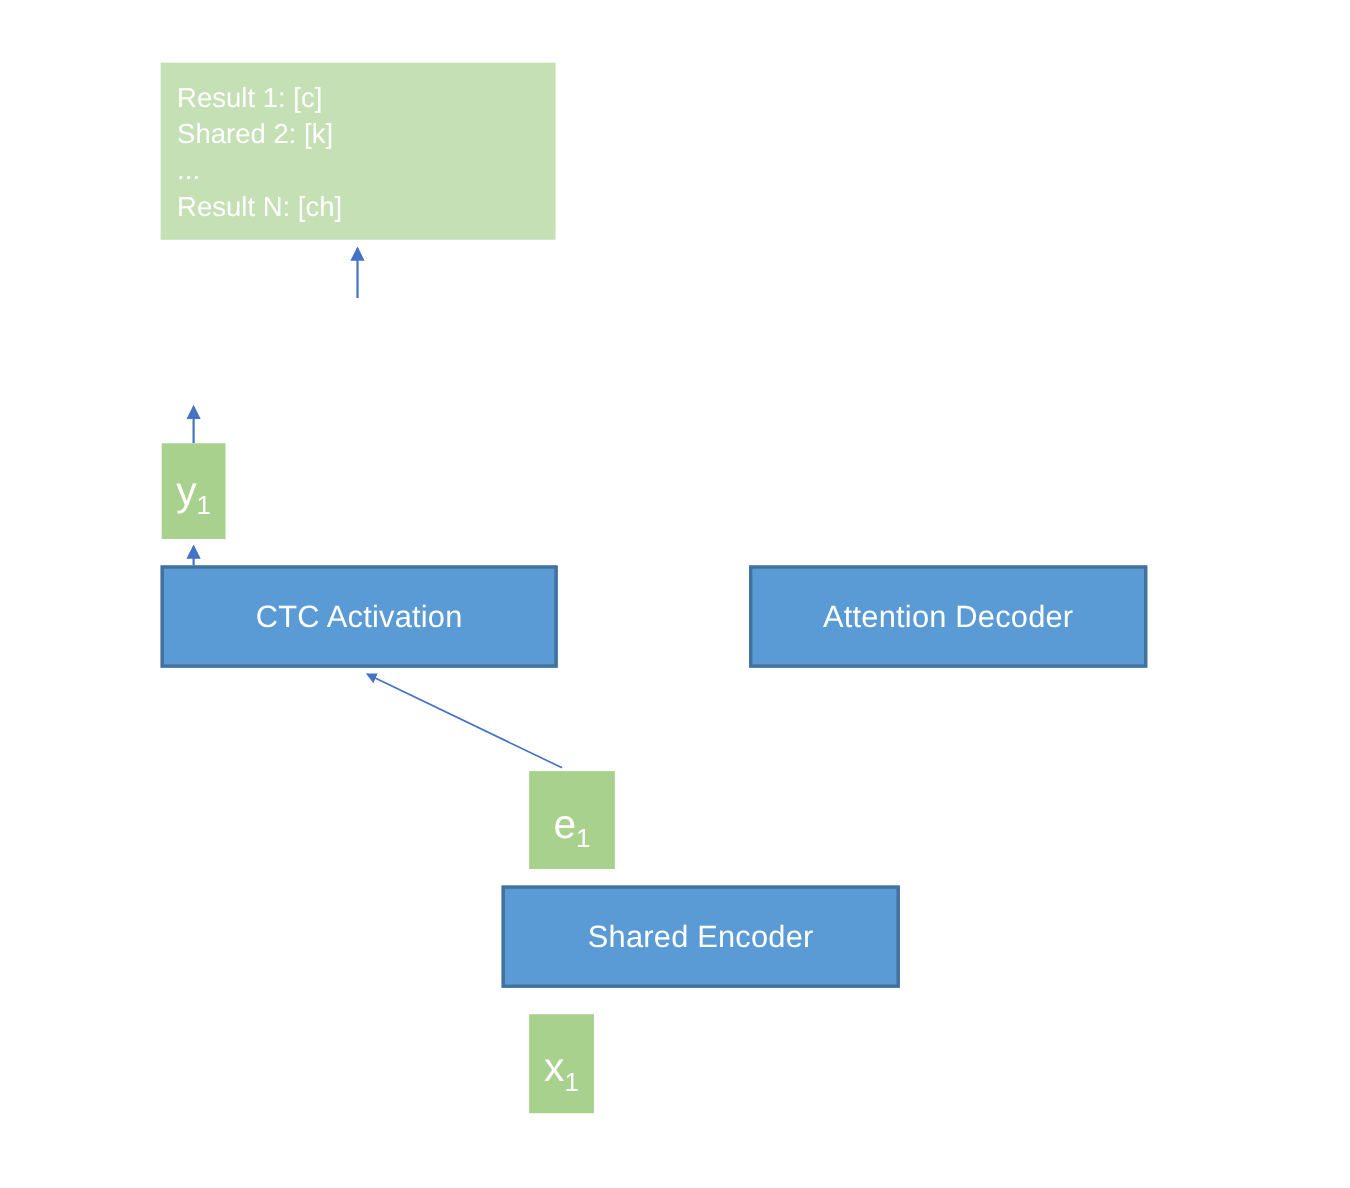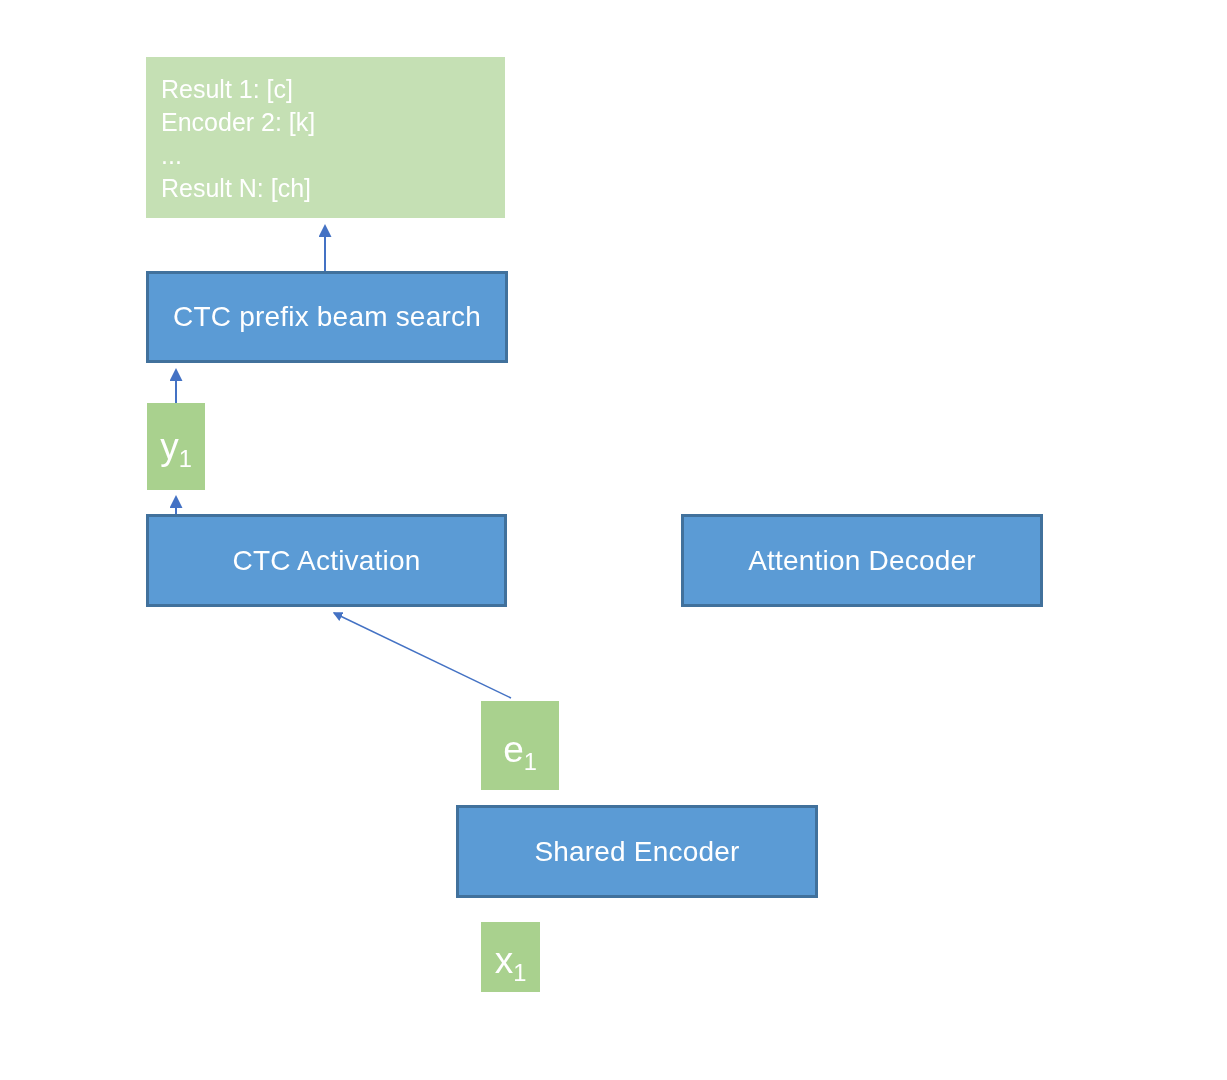--- a/index.html
+++ b/index.html
@@ -49,21 +49,21 @@
   }
   .results-box .line { white-space: pre; }
   sub { font-size: 0.64em; line-height: 0; }
 
   .ctc-prefix   { left: 146px; top: 271px; width: 362px; height: 92px; }
   .y1-box       { left: 147px; top: 403px; width: 58px;  height: 87px; }
   .ctc-act      { left: 146px; top: 514px; width: 361px; height: 93px; }
   .att-decoder  { left: 681px; top: 514px; width: 362px; height: 93px; }
   .e1-box       { left: 481px; top: 701px; width: 78px;  height: 89px; padding-top: 8px; }
   .shared-enc   { left: 456px; top: 805px; width: 362px; height: 93px; }
-  .x1-box       { left: 481px; top: 922px; width: 59px;  height: 70px; padding-top: 8px; text-align: center; }
+  .x1-box       { left: 481px; top: 922px; width: 59px;  height: 90px; padding-top: 8px; text-align: center; }
 
   svg.arrows {
     position: absolute;
     left: 0; top: 0;
     width: 1227px; height: 1080px;
     pointer-events: none;
   }
   svg.arrows line { stroke: var(--arrow-blue, #4472C4); }
   svg.arrows marker path { fill: var(--arrow-blue, #4472C4); }
 </style>
@@ -79,28 +79,25 @@
       </marker>
     </defs>
     <line x1="325" y1="271" x2="325" y2="226" stroke-width="2" marker-end="url(#ah)"></line>
     <line x1="176" y1="403" x2="176" y2="370" stroke-width="2" marker-end="url(#ah)"></line>
     <line x1="176" y1="514" x2="176" y2="497" stroke-width="2" marker-end="url(#ah)"></line>
     <line x1="511" y1="698" x2="334" y2="613" stroke-width="1.5" marker-end="url(#ah)"></line>
   </svg>
 
   <div class="node green-box light results-box">
     <div class="line">Result 1: [c]</div>
-    <div class="line">Encoder 2: [k]</div>
+    <div class="line">Shared 2: [k]</div>
     <div class="line">...</div>
     <div class="line">Result N: [ch]</div>
   </div>
 
-  <div class="node blue-box ctc-prefix">
-    <span>CTC prefix beam search</span>
-  </div>
 
   <div class="node green-box medium y1-box">
     <span><span>y</span><sub>1</sub></span>
   </div>
 
   <div class="node blue-box att-decoder">
     <span>Attention Decoder</span>
   </div>
 
   <div class="node blue-box ctc-act">

